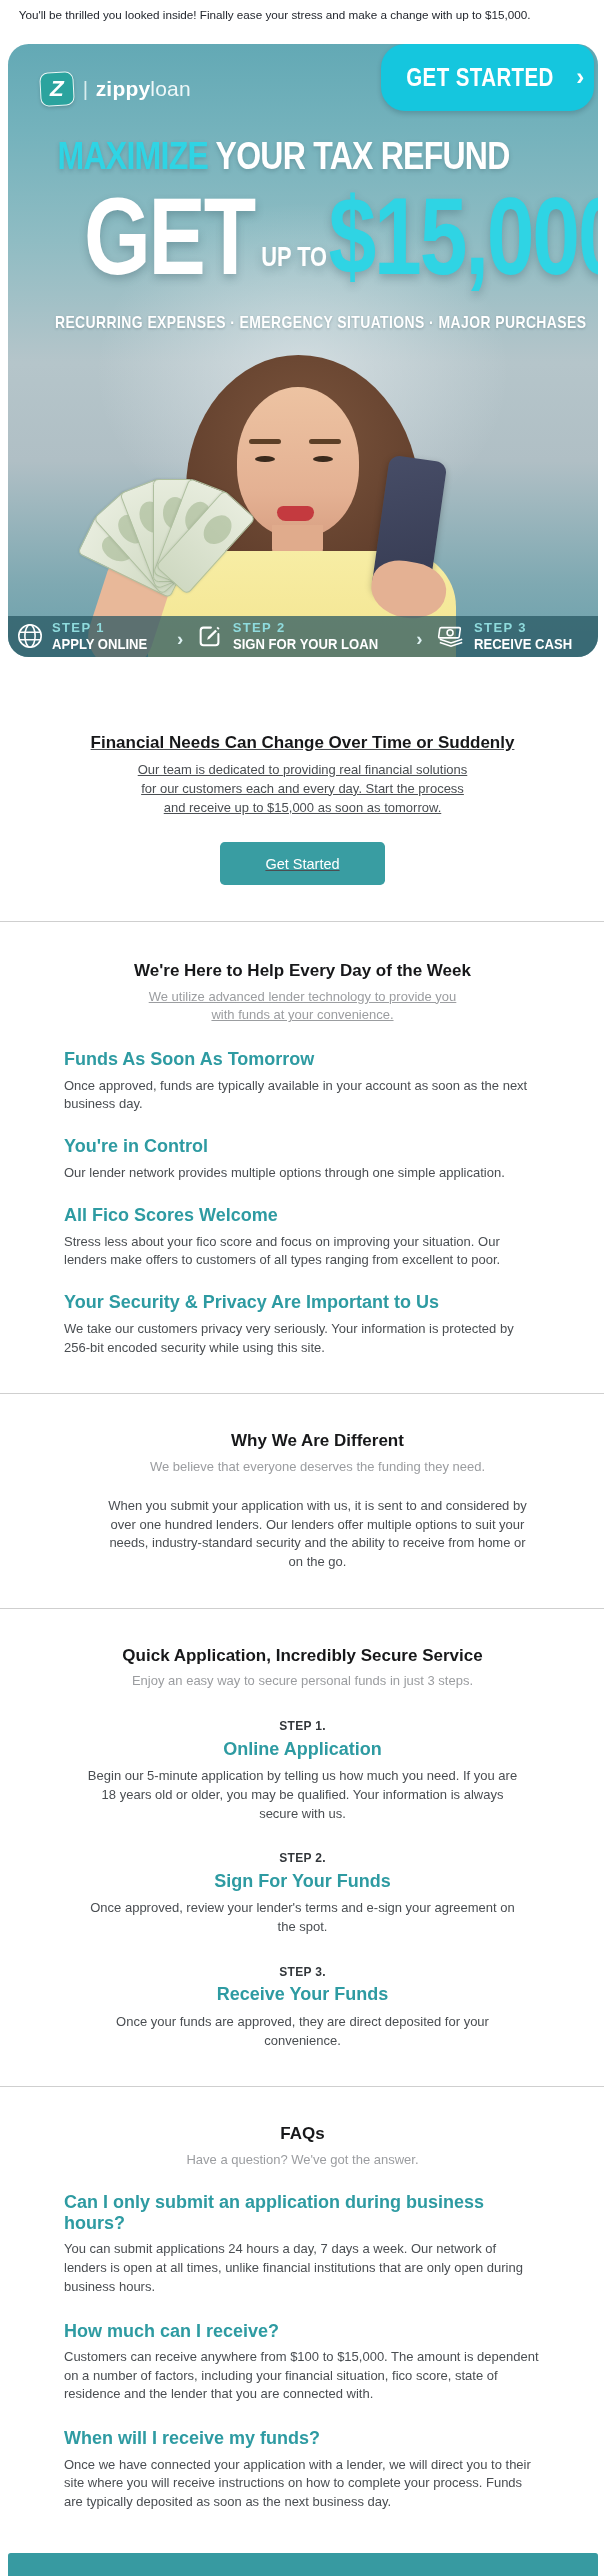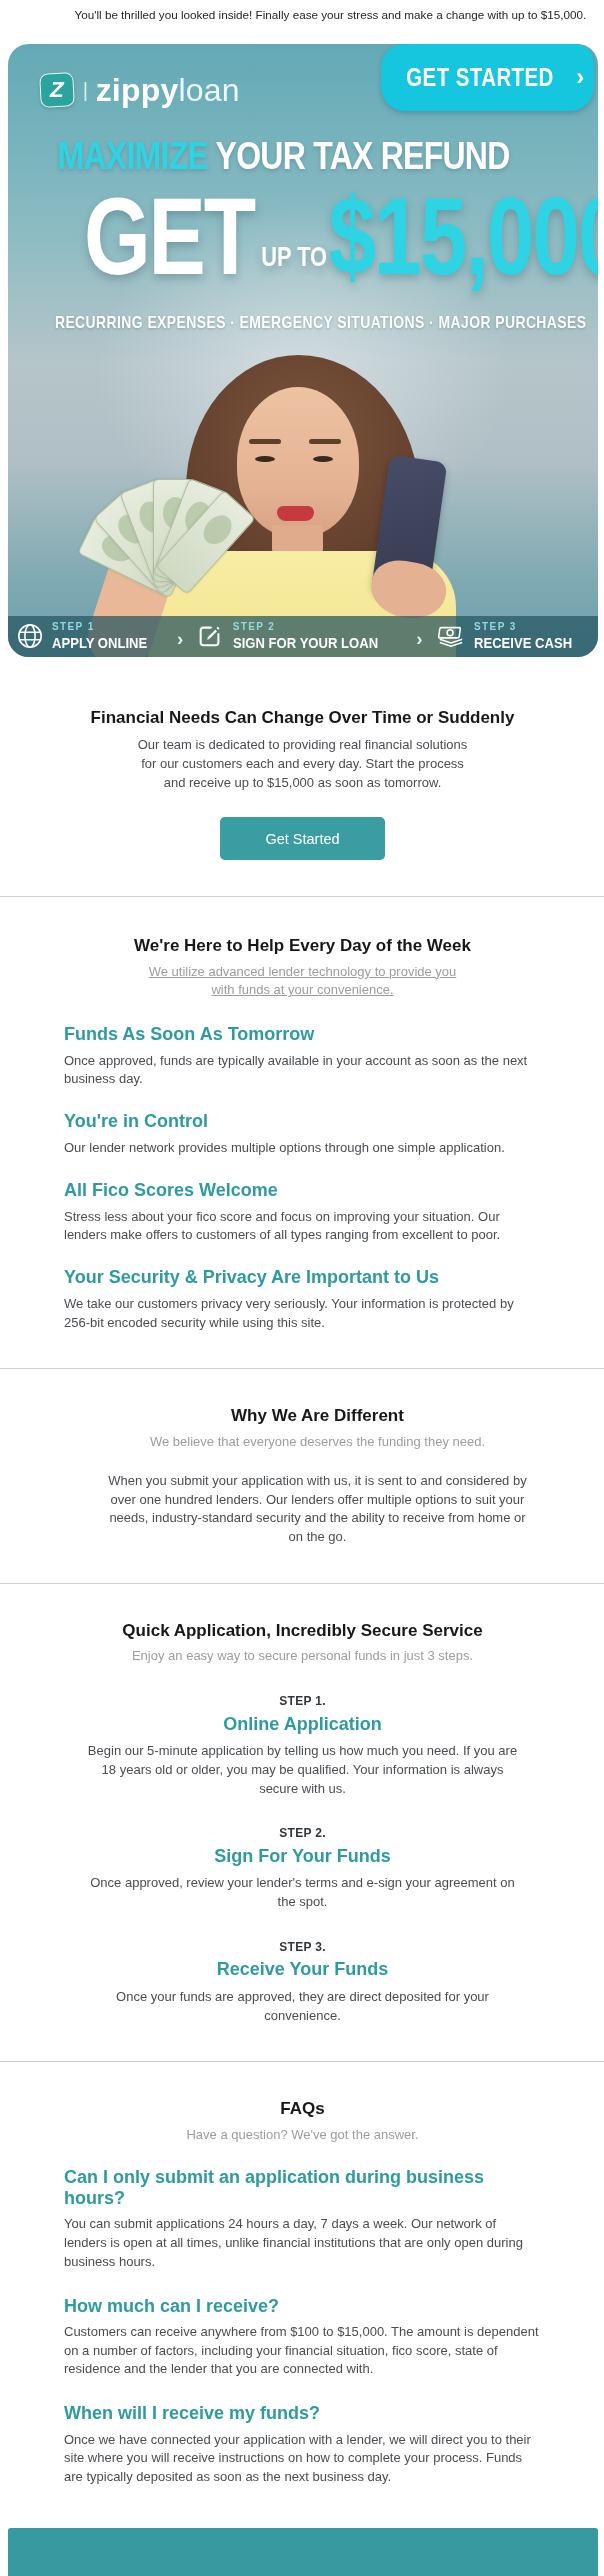--- a/index.html
+++ b/index.html
@@ -1,35 +1,35 @@
 <!DOCTYPE html>
 <html style="font-size:15px"><head>
 <meta charset="utf-8">
 <style>
   * { margin:0; padding:0; box-sizing:border-box; }
   html,body { background:#ffffff; }
   body { width:605px; font-family:"Liberation Sans", sans-serif; color:#4a4e52; }
   .page { width:605px; overflow:hidden; }
 
   
-  .preheader { padding:8.4px 18.7px 0; text-align:right; font-size:11.7px; color:#23272e; }
+  .preheader { padding:8.4px 18.7px 0; text-align:left; font-size:11.7px; color:#23272e; }
 
   
   .hero { position:relative; margin:22.4px 7.5px 0; height:613px; border-radius:20.6px; overflow:hidden;
           background:linear-gradient(180deg,#63a9b5 0%,#74b2bc 14%,#8fbcc3 32%,#b5c5ca 52%,#b0bfc5 68%,#7fa9b2 88%,#6aa0ab 100%); }
   .hero-sheen { position:absolute; left:15%; top:26%; width:70%; height:55%; border-radius:50%;
           background:radial-gradient(closest-side, rgba(235,240,242,.55), rgba(235,240,242,0)); }
 
   .logo { position:absolute; left:32px; top:28px; display:flex; align-items:center; }
   .logo-mark { width:34px; height:34px; background:#2ba39e; border:1.9px solid #e8f6f5; border-radius:8.4px;
           display:flex; align-items:center; justify-content:center; transform:rotate(-3deg);
           box-shadow:0 1.9px 3.7px rgba(0,0,0,.15); }
   .logo-mark span { color:#ffffff; font-size:22.4px; font-weight:bold; font-style:italic; transform:rotate(3deg); }
   .logo-sep { color:#d9edee; font-size:20.6px; font-weight:200; margin:0 7.5px 0 9.3px; }
-  .brand { font-size:32px; color:#ffffff; letter-spacing:0.2px; }
+  .brand { font-size:21px; color:#ffffff; letter-spacing:0.2px; }
   .brand b { font-weight:bold; }
   .brand i { font-style:normal; font-weight:300; color:#eef7f8; }
 
   .cta-top { position:absolute; top:0; right:3.7px; width:213px; height:67px; background:#15c6de;
           border-radius:24px 18.7px 24px 24px; border:0; cursor:pointer;
           display:flex; align-items:center; justify-content:center; box-shadow:0 2.8px 5.6px rgba(0,30,40,.18); }
   .cta-top .txt { color:#ffffff; font-size:25px; font-weight:bold; letter-spacing:0.5px;
           display:inline-block; transform:scaleX(.82); white-space:nowrap; }
   .cta-top .arr { color:#ffffff; font-size:24px; font-weight:bold; margin-left:5.6px; }
 
@@ -77,32 +77,32 @@
           background:#e4b193; transform:rotate(10deg); }
   .arm-l { position:absolute; left:89px; top:210px; width:65px; height:122px; border-radius:33px;
           background:#e8b899; transform:rotate(18deg); }
 
   
   .steps { position:absolute; left:0; bottom:0; width:100%; height:41px; background:rgba(38,84,95,.72);
           display:flex; align-items:center; justify-content:center; gap:13px; }
   .step { display:flex; align-items:center; gap:8.4px; }
   .step svg { display:block; }
   .step-col { display:flex; flex-direction:column; line-height:1; }
-  .step-num { color:#8fdbdd; font-size:10px; font-weight:bold; letter-spacing:1.4px; margin-bottom:2.8px; }
+  .step-num { color:#8fdbdd; font-size:13px; font-weight:bold; letter-spacing:1.4px; margin-bottom:2.8px; }
   .step-title { color:#ffffff; font-weight:bold; font-size:15.4px; white-space:nowrap;
           display:inline-block; transform:scaleX(.85); transform-origin:left center; letter-spacing:0; }
   .step-sep { color:#dff2f3; font-size:18.7px; font-weight:bold; margin:5.6px 0 0; }
 
   
   .section { text-align:center; }
   .h-black { font-size:17px; font-weight:bold; color:#17181a; }
   .sub-gray { color:#9b9da0; font-size:13px; line-height:18.7px; margin-top:6.5px; }
   .body-txt { color:#4a4e52; font-size:13px; line-height:18.7px; }
 
-  .intro { padding-top:51px; }
+  .intro { padding-top:76px;text-decoration:underline; }
   .intro .body-txt { max-width:346px; margin:8.4px auto 0; }
   .btn-teal { display:block; margin:25px auto 0; width:165px; height:43px; background:#399da2; border:0;
           border-radius:4.7px; color:#ffffff; font-size:14.5px; font-family:"Liberation Sans",sans-serif;
           cursor:pointer; }
 
   .divider { border:0; border-top:0.9px solid #cfcfcf; margin-top:36px; }
 
   .help { padding-top:39px; }
   .help-list { text-align:left; margin:24px 64px 0; }
   .help-item { margin-bottom:22.4px; }

